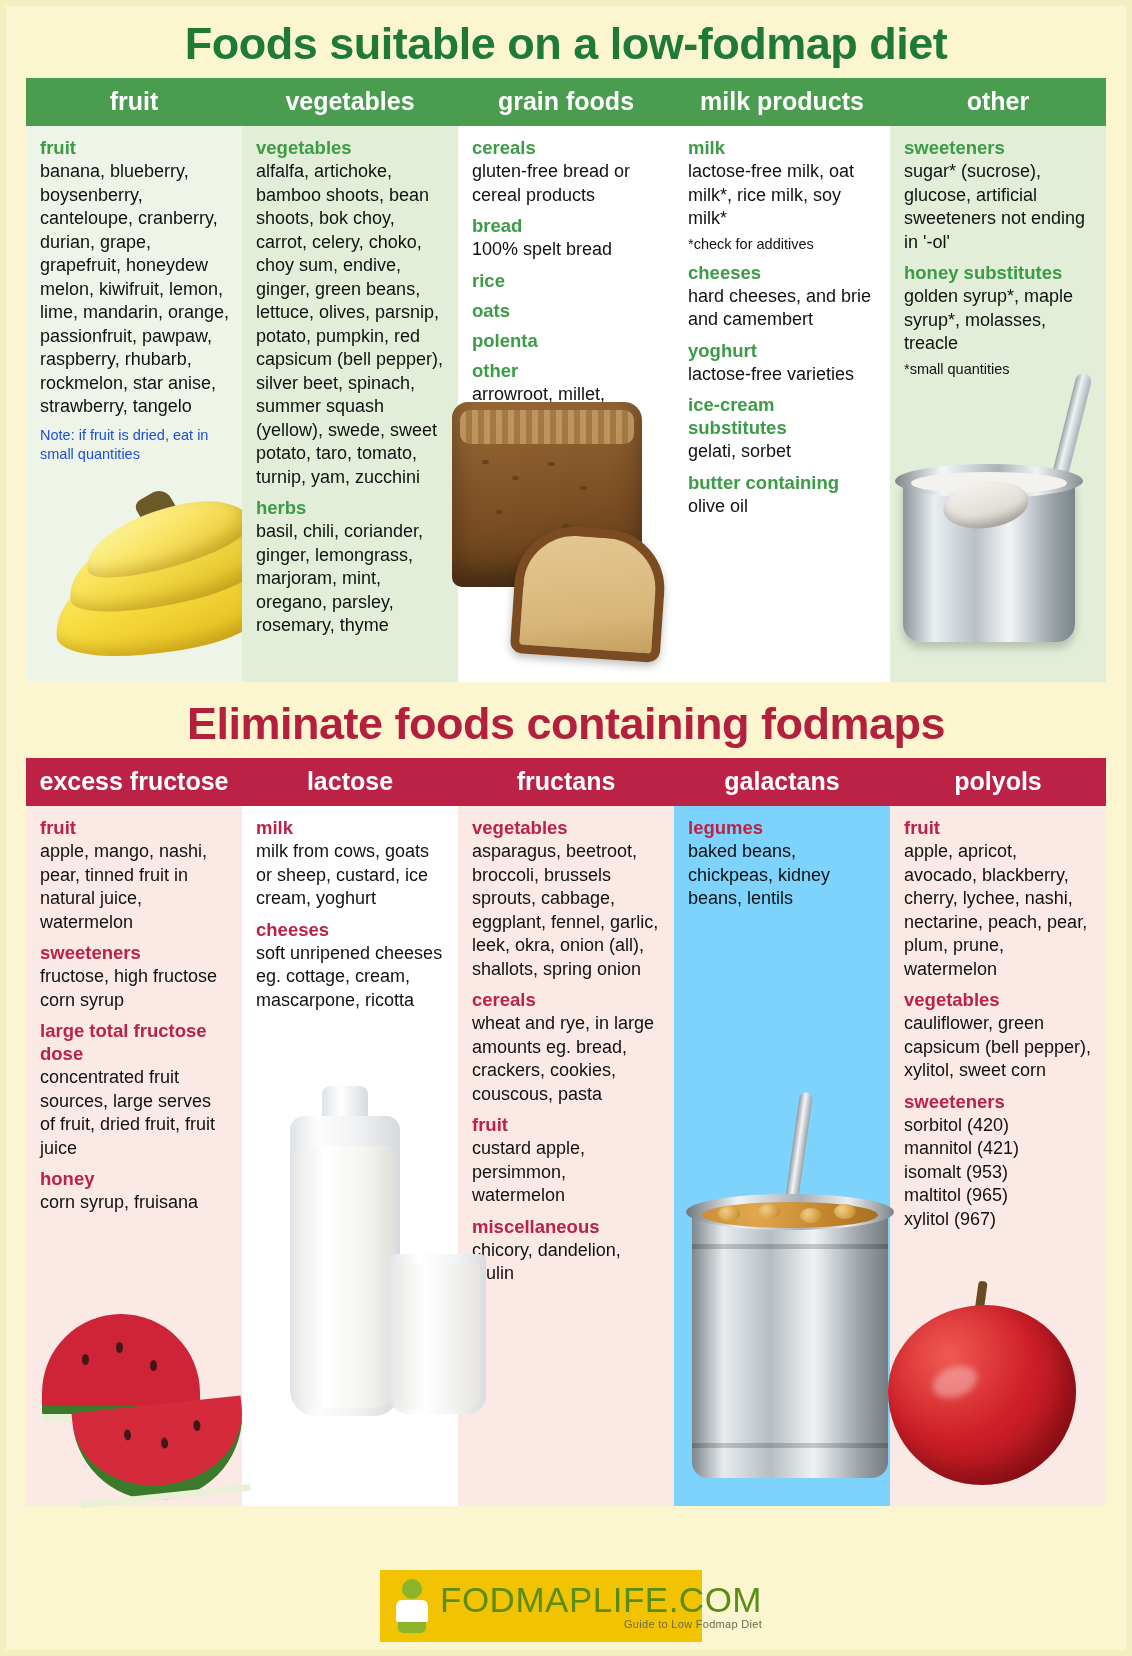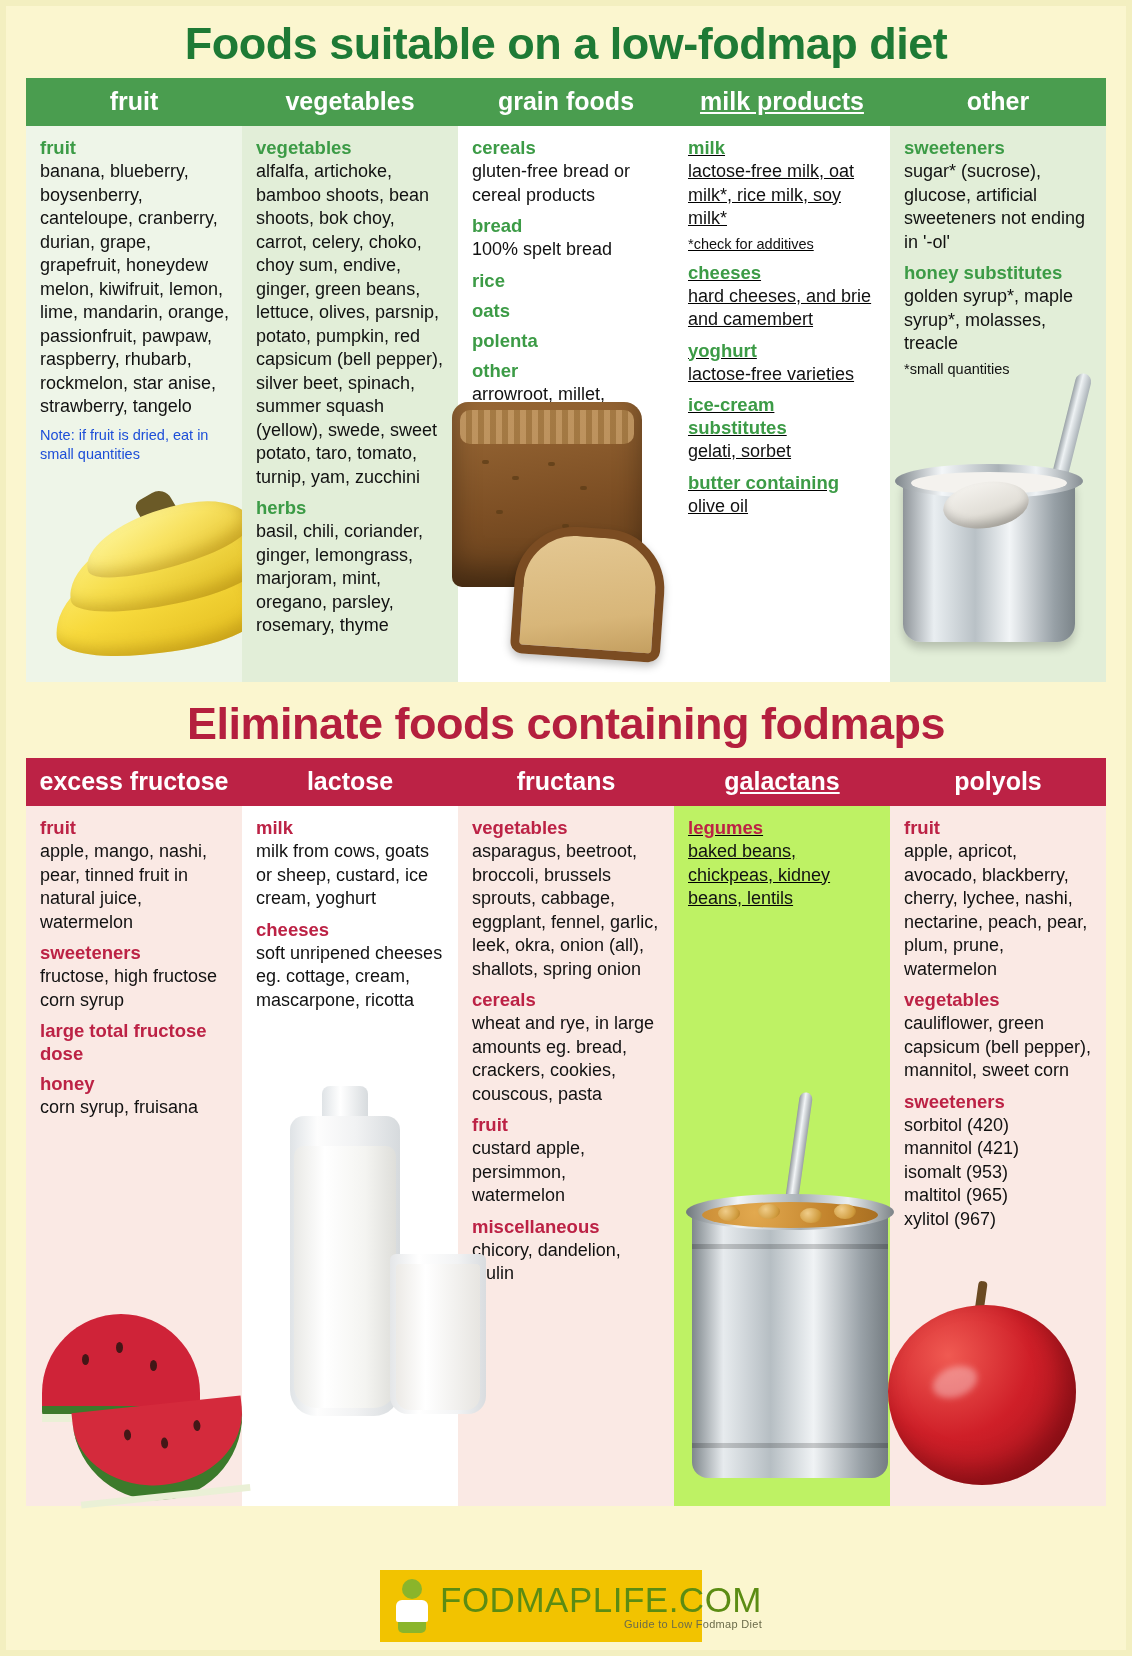--- a/index.html
+++ b/index.html
@@ -104,29 +104,29 @@
   .g2 { background: #e2eed8; }
   .g3 { background: #ffffff; }
   .g4 { background: #ffffff; }
   .g5 { background: #e2eed8; }
   .gcat { color: #3c9b46; }
 
   
   .r1 { background: #fae9e4; }
   .r2 { background: #ffffff; }
   .r3 { background: #fae9e4; }
-  .r4 { background: #bef264; }
+  .r4 { background: #7dd3fc; }
   .r5 { background: #fae9e4; }
   .rcat { color: #bc2245; }
 
   
   .w1 { width: 216px; }
   .w2 { width: 216px; }
   .w3 { width: 216px; }
-  .w4 { width: 216px; text-decoration: underline; }
+  .w4 { width: 216px; }
   .w5 { width: 216px; }
 
   .green-cols { height: 556px; }
   .red-cols  { height: 700px; }
 
   
   .img-wrap { position: absolute; pointer-events: none; }
 
   
   .bananas { left: 18px; bottom: -8px; width: 230px; height: 215px; }
@@ -532,20 +532,21 @@
 
     <div class="cols red-cols">
 
       <div class="col w1 r1">
         <div class="col-inner">
           <div class="cat rcat">fruit</div>
           <div class="items">apple, mango, nashi, pear, tinned fruit in natural juice, watermelon</div>
           <div class="cat rcat">sweeteners</div>
           <div class="items">fructose, high fructose corn syrup</div>
           <div class="cat rcat">large total fructose dose</div>
+          <div class="items">concentrated fruit sources, large serves of fruit, dried fruit, fruit juice</div>
           <div class="cat rcat">honey</div>
           <div class="items">corn syrup, fruisana</div>
         </div>
       </div>
 
       <div class="col w2 r2">
         <div class="col-inner">
           <div class="cat rcat">milk</div>
           <div class="items">milk from cows, goats or sheep, custard, ice cream, yoghurt</div>
           <div class="cat rcat">cheeses</div>
@@ -571,21 +572,21 @@
           <div class="cat rcat">legumes</div>
           <div class="items">baked beans, chickpeas, kidney beans, lentils</div>
         </div>
       </div>
 
       <div class="col w5 r5">
         <div class="col-inner">
           <div class="cat rcat">fruit</div>
           <div class="items">apple, apricot, avocado, blackberry, cherry, lychee, nashi, nectarine, peach, pear, plum, prune, watermelon</div>
           <div class="cat rcat">vegetables</div>
-          <div class="items">cauliflower, green capsicum (bell pepper), mannitol, sweet corn</div>
+          <div class="items">cauliflower, green capsicum (bell pepper), xylitol, sweet corn</div>
           <div class="cat rcat">sweeteners</div>
           <div class="items" style="white-space:pre-line">sorbitol (420)
 mannitol (421)
 isomalt (953)
 maltitol (965)
 xylitol (967)</div>
         </div>
       </div>
     </div>
 

